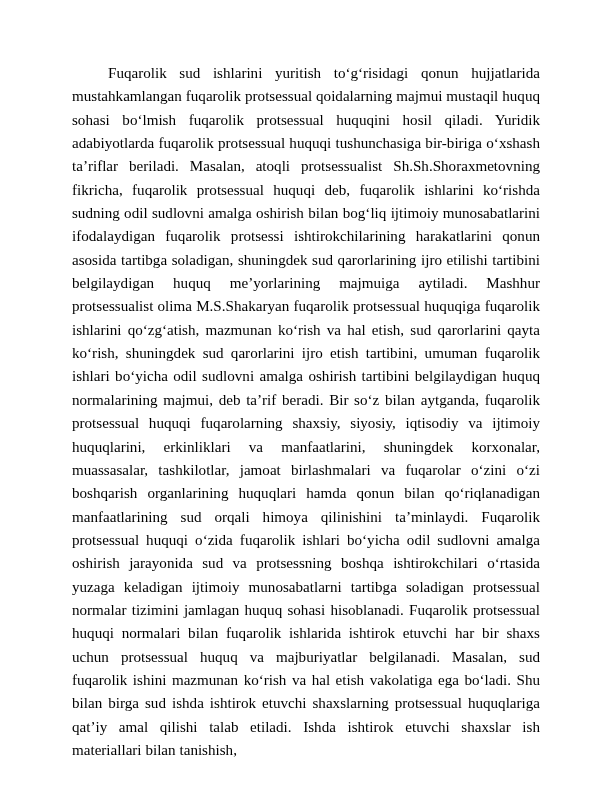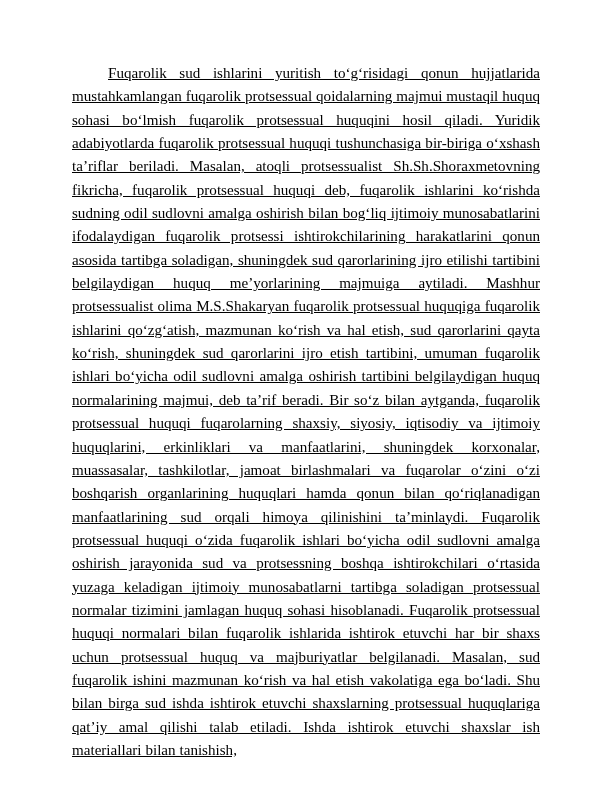--- a/index.html
+++ b/index.html
@@ -30,21 +30,20 @@
   }
   .para {
     margin: 0;
     font-size: 15.1px;
     line-height: 23.35px;
     text-align: justify;
     text-justify: inter-word;
     text-indent: 36px;
     hyphens: none;
     word-spacing: 0.1px;
-    text-decoration: underline;
   }
   .para:last-child { margin-bottom: 0; }
 </style>
 </head>
 <body>
 
 <div class="page">
   <div class="text-body">
     <p class="para">Fuqarolik sud ishlarini yuritish toʻgʻrisidagi qonun hujjatlarida mustahkamlangan fuqarolik protsessual qoidalarning majmui mustaqil huquq sohasi boʻlmish fuqarolik protsessual huquqini hosil qiladi. Yuridik adabiyotlarda fuqarolik protsessual huquqi tushunchasiga bir-biriga oʻxshash ta’riflar beriladi. Masalan, atoqli protsessualist Sh.Sh.Shoraxmetovning fikricha, fuqarolik protsessual huquqi deb, fuqarolik ishlarini koʻrishda sudning odil sudlovni amalga oshirish bilan bogʻliq ijtimoiy munosabatlarini ifodalaydigan fuqarolik protsessi ishtirokchilarining harakatlarini qonun asosida tartibga soladigan, shuningdek sud qarorlarining ijro etilishi tartibini belgilaydigan huquq me’yorlarining majmuiga aytiladi. Mashhur protsessualist olima M.S.Shakaryan fuqarolik protsessual huquqiga fuqarolik ishlarini qoʻzgʻatish, mazmunan koʻrish va hal etish, sud qarorlarini qayta koʻrish, shuningdek sud qarorlarini ijro etish tartibini, umuman fuqarolik ishlari boʻyicha odil sudlovni amalga oshirish tartibini belgilaydigan huquq normalarining majmui, deb ta’rif beradi. Bir soʻz bilan aytganda, fuqarolik protsessual huquqi fuqarolarning shaxsiy, siyosiy, iqtisodiy va ijtimoiy huquqlarini, erkinliklari va manfaatlarini, shuningdek korxonalar, muassasalar, tashkilotlar, jamoat birlashmalari va fuqarolar oʻzini oʻzi boshqarish organlarining huquqlari hamda qonun bilan qoʻriqlanadigan manfaatlarining sud orqali himoya qilinishini ta’minlaydi. Fuqarolik protsessual huquqi oʻzida fuqarolik ishlari boʻyicha odil sudlovni amalga oshirish jarayonida sud va protsessning boshqa ishtirokchilari oʻrtasida yuzaga keladigan ijtimoiy munosabatlarni tartibga soladigan protsessual normalar tizimini jamlagan huquq sohasi hisoblanadi. Fuqarolik protsessual huquqi normalari bilan fuqarolik ishlarida ishtirok etuvchi har bir shaxs uchun protsessual huquq va majburiyatlar belgilanadi. Masalan, sud fuqarolik ishini mazmunan koʻrish va hal etish vakolatiga ega boʻladi. Shu bilan birga sud ishda ishtirok etuvchi shaxslarning protsessual huquqlariga qat’iy amal qilishi talab etiladi. Ishda ishtirok etuvchi shaxslar ish materiallari bilan tanishish,</p>
   </div>

